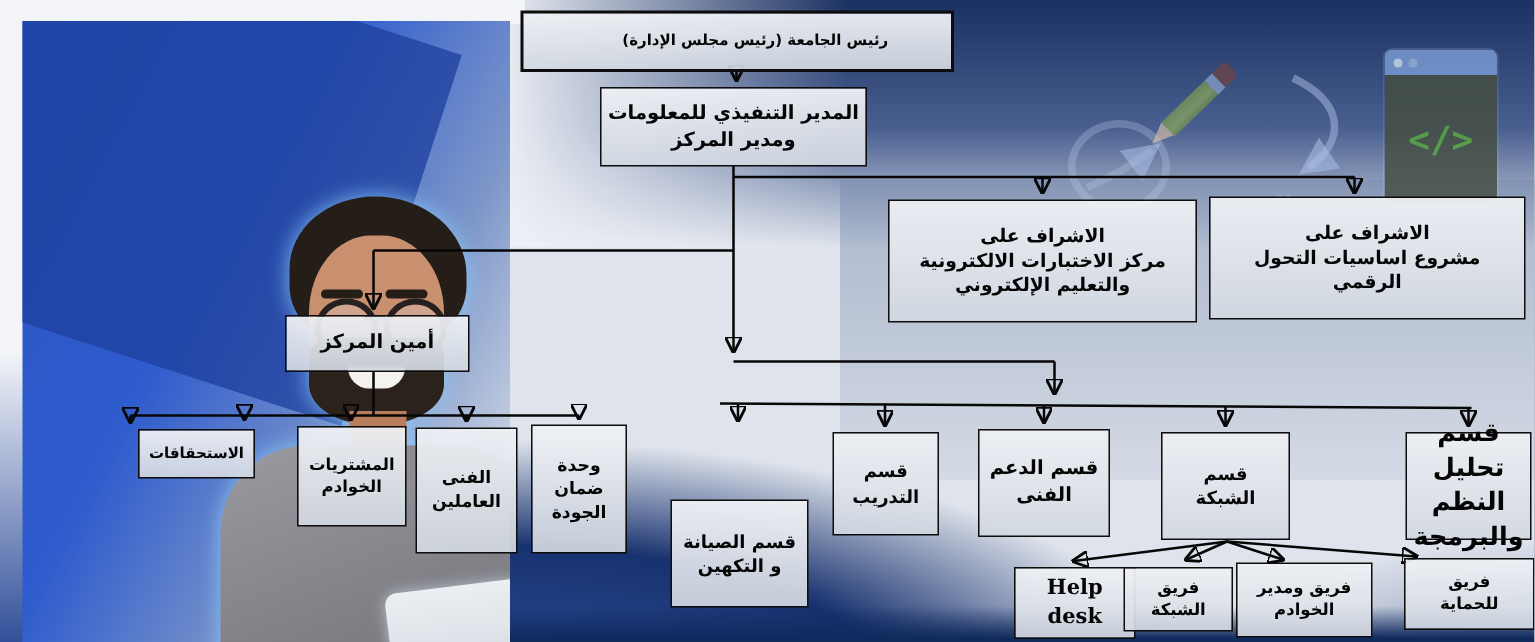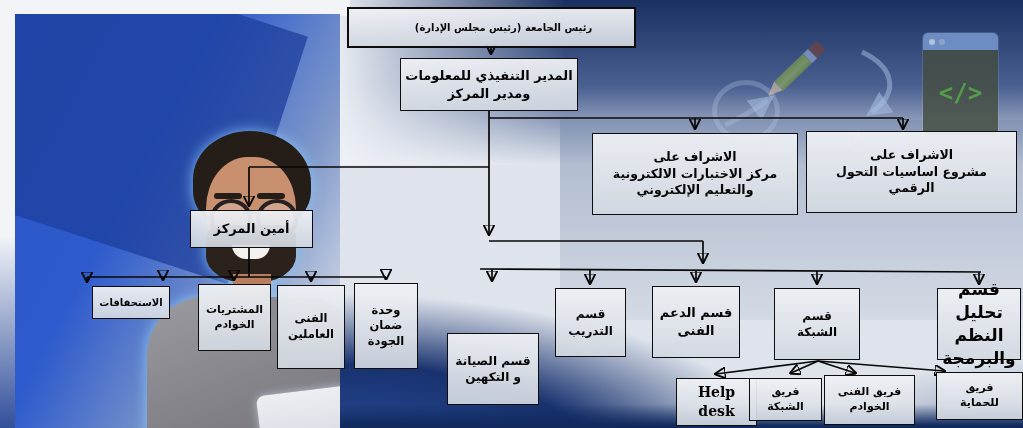--- a/index.html
+++ b/index.html
@@ -265,21 +265,21 @@
     <span>Help
 desk</span>
   </div>
 
   <div class="node" style="left:749px;top:378px;width:73px;height:43px;font-size:11px;">
     <span>فريق
 الشبكة</span>
   </div>
 
   <div class="node" style="left:824px;top:375px;width:91px;height:50px;font-size:11px;">
-    <span>فريق الفنى
+    <span>فريق ومدير
 الخوادم</span>
   </div>
 
   <div class="node" style="left:936px;top:372px;width:87px;height:48px;font-size:11px;">
     <span>فريق
 للحماية</span>
   </div>
 
 </div>
 

